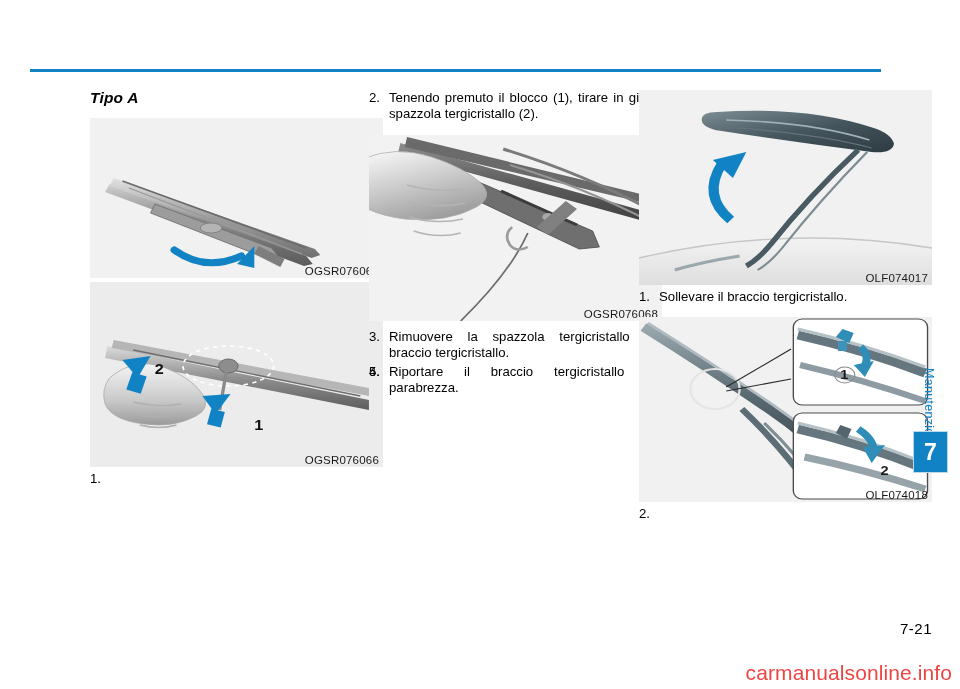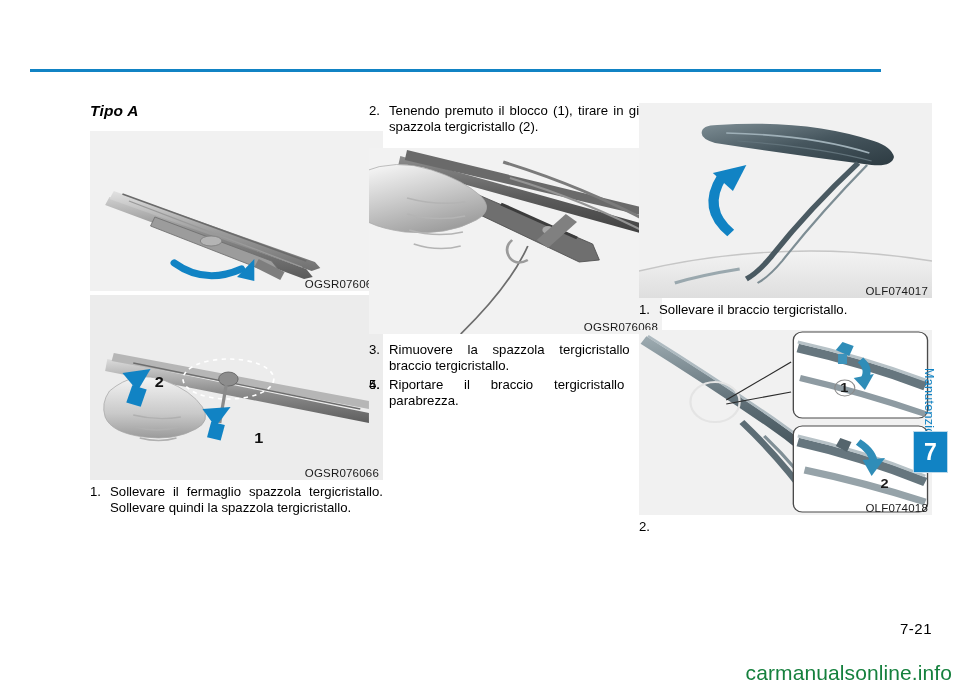--- a/index.html
+++ b/index.html
@@ -22,21 +22,21 @@
     left: 30px;
     top: 69px;
     width: 851px;
     height: 3px;
     background: #1183c4;
   }
 
   
   .col {
     position: absolute;
-    top: 103px;
+    top: 90px;
     width: 293px;
     padding-left: 12px;
   }
   .col-1 { left: 78px; }
   .col-2 { left: 357px; }
   .col-3 { left: 627px; }
 
   .type-head {
     font-size: 15.5px;
     font-weight: bold;
@@ -125,21 +125,21 @@
     letter-spacing: .5px;
     text-align: center;
   }
 
   
   .watermark {
     position: absolute;
     right: 8px;
     bottom: 4px;
     font-size: 21px;
-    color: #15803d;
+    color: #ef4444;
     letter-spacing: .1px;
   }
 </style>
 </head>
 <body>
 
 <div class="top-rule"></div>
 
 <div class="col col-1">
 
@@ -213,21 +213,20 @@
       <path d="M116 132 L104 114 L130 112 Z" fill="#1183c4"></path>
       <rect x="110" y="128" width="13" height="16" fill="#1183c4" transform="rotate(14 116 136)"></rect>
       <text x="152" y="148" font-family="Liberation Sans, sans-serif" font-size="15" font-weight="bold" fill="#111">1</text>
     </svg>
     <div class="fig-code">OGSR076066</div>
   </div>
 
   <ol class="steps">
     <li>
       <span class="num">1.</span>
-      <span>Sollevare il fermaglio spazzola tergicristallo. Sollevare quindi la spazzola tergicristallo.</span>
     </li>
   </ol>
 </div>
 
 <div class="col col-2">
 
   <ol class="steps" style="margin-bottom:12px;">
     <li>
       <span class="num">2.</span>
       <span>Tenendo premuto il blocco (1), tirare in giù la spazzola tergicristallo (2).</span>

